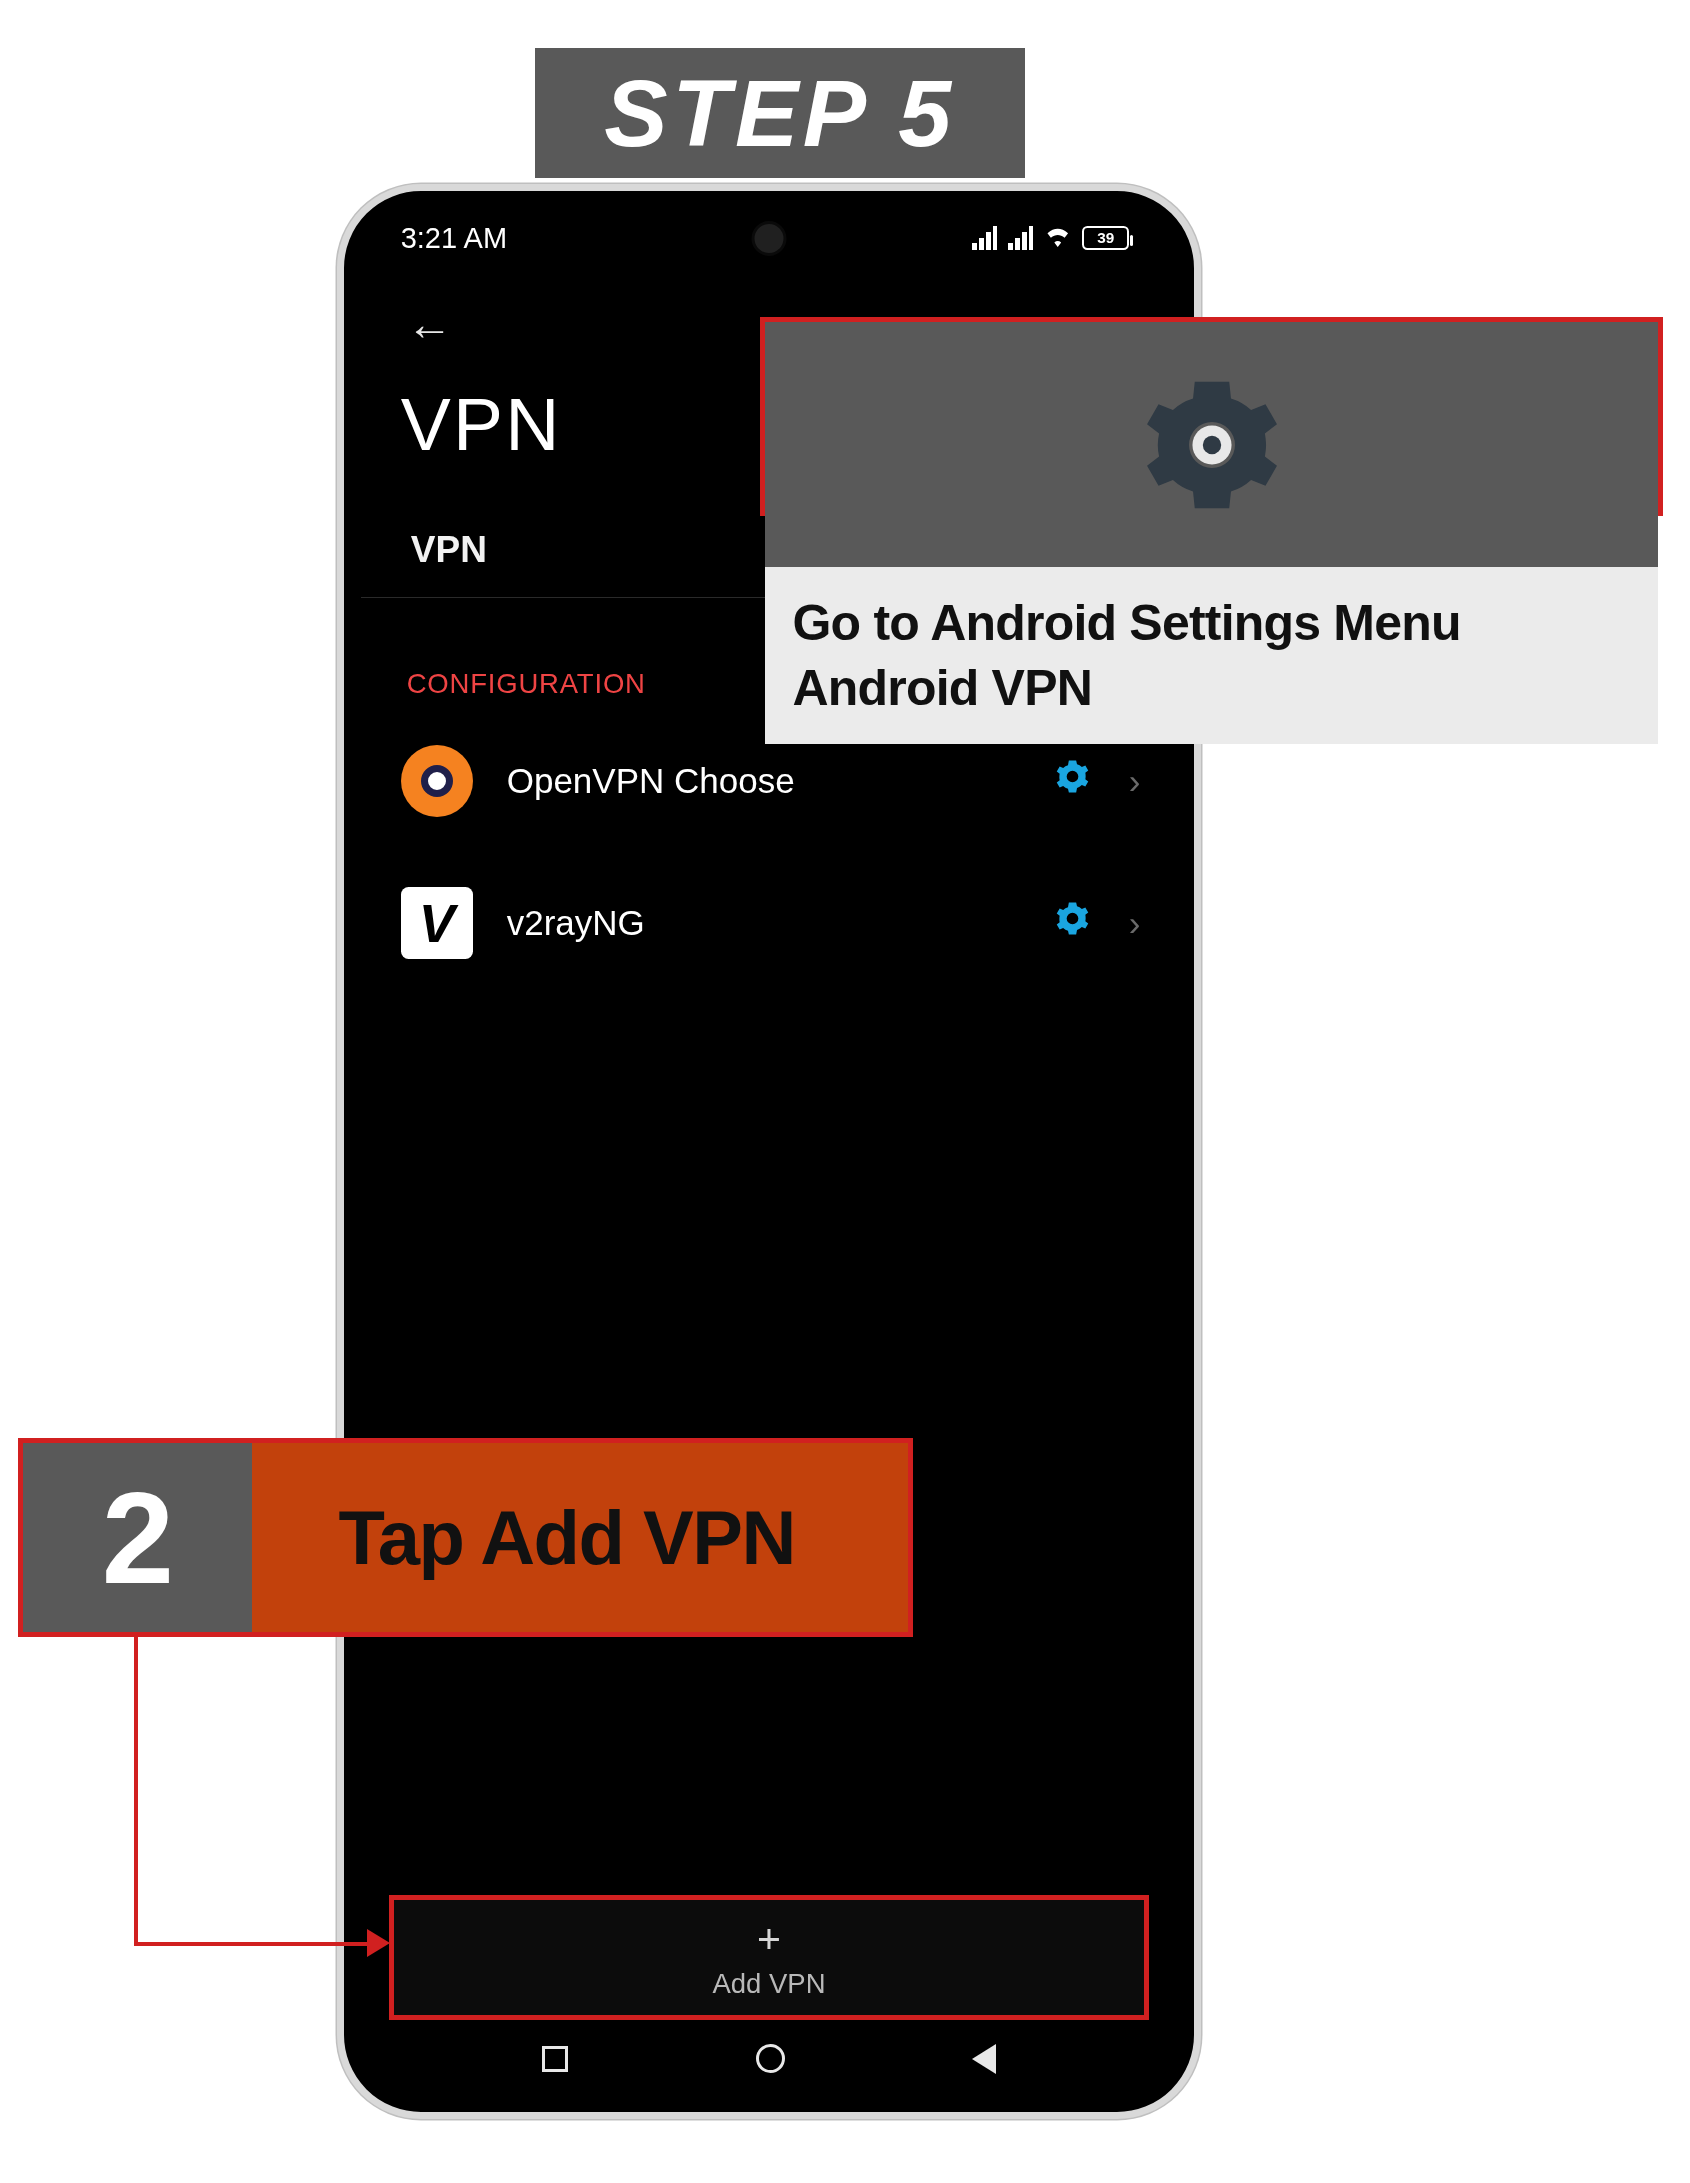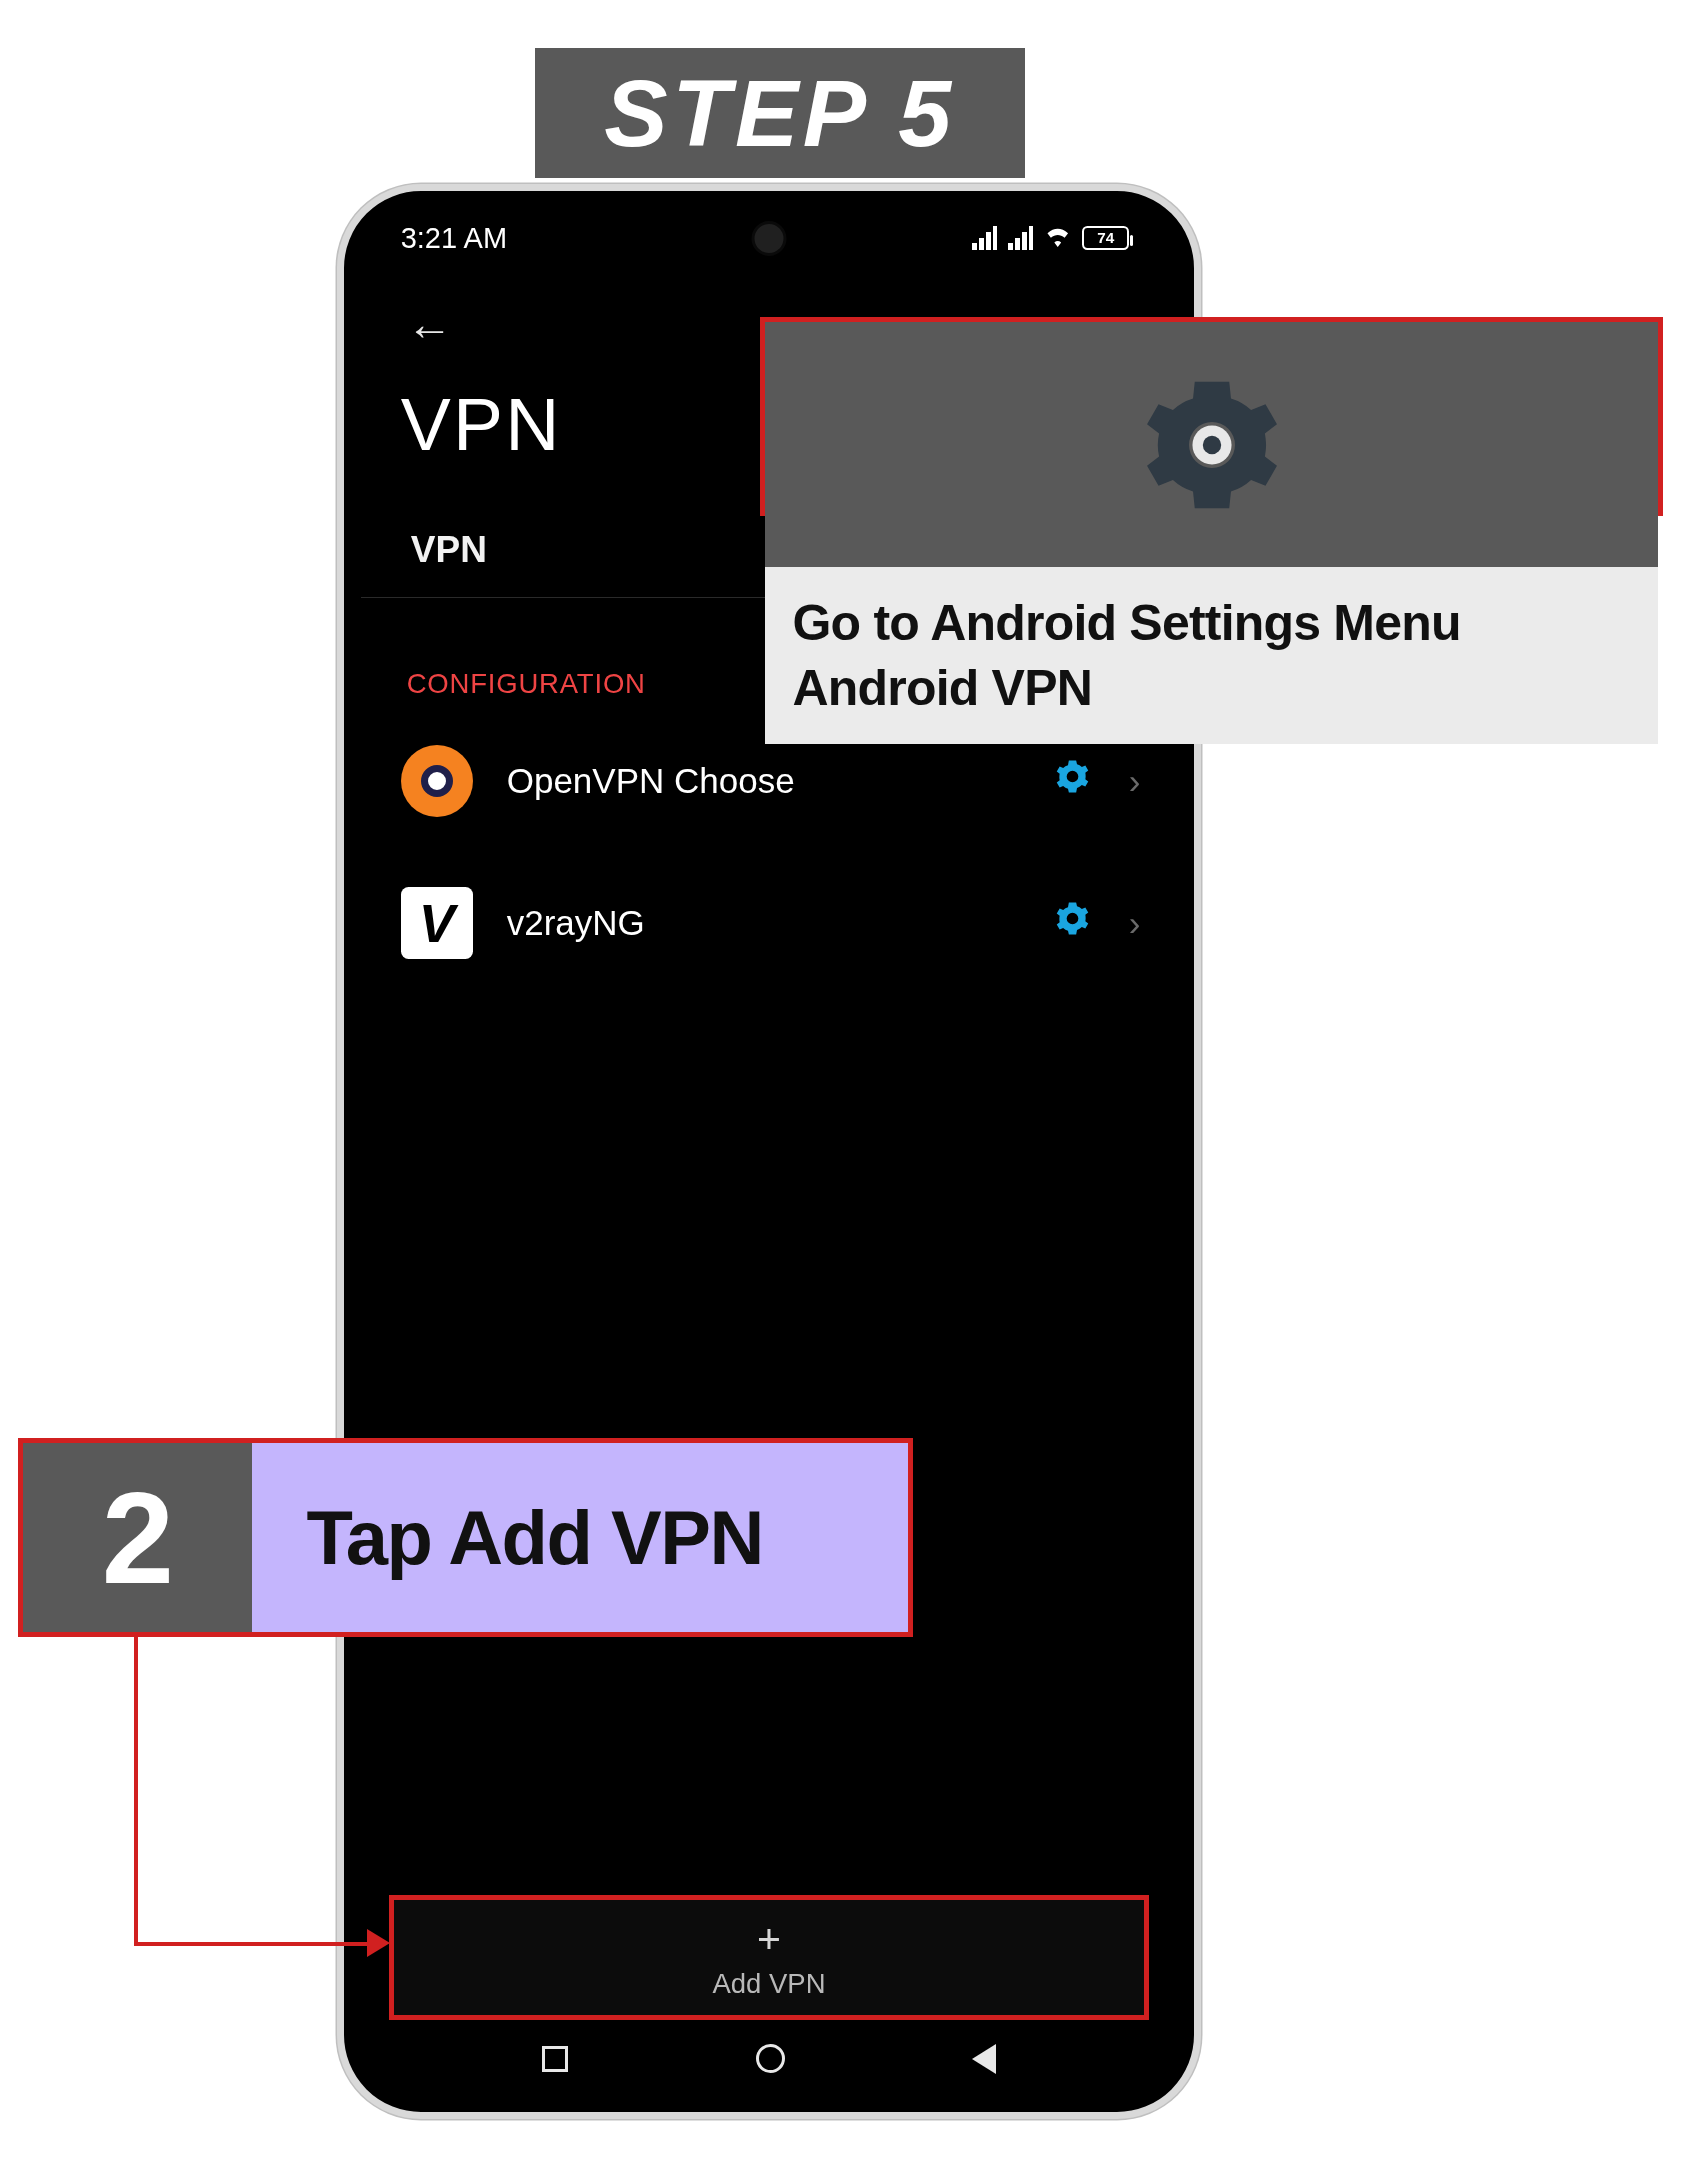--- a/index.html
+++ b/index.html
@@ -214,22 +214,22 @@
     width:895px; height:199px;
     display:flex; border:5.4px solid #d12020;
   }
   .callout2 .num-box {
     background:#595959; flex:0 0 229px;
     display:flex; align-items:center; justify-content:center;
     color:#fff; font-size:130px; font-weight:900;
     font-family:"Arial Narrow", Arial, sans-serif;
   }
   .callout2 .text-box {
-    background:#c4b5fd; flex:1;
-    display:flex; align-items:center; padding-left:54px;
+    background:#c2410c; flex:1;
+    display:flex; align-items:center; padding-left:86px;
   }
   .callout2 .text-box span {
     font-size:76px; font-weight:900; color:#111;
     font-family:"Arial Narrow", Arial, sans-serif;
     letter-spacing:-1.5px;
   }
 
   
   .connector-v {
     position:absolute; left:134px; top:1637px; width:3.8px; height:306px;
@@ -271,21 +271,21 @@
             <i></i>
             <i></i>
             <i></i>
           </div>
         <span class="wifi">
           <svg width="27.5" height="23" viewBox="0 0 24 20">
               <path fill="#fff" d="M12 20l-3-4c1-.8 2-1.2 3-1.2s2 .4 3 1.2l-3 4zm-6-8l-3-4C6 5 9 4 12 4s6 1 9 4l-3 4c-2-1.6-4-2.4-6-2.4s-4 .8-6 2.4z"></path>
             </svg>
         </span>
         <span class="battery">
-          <span>74</span>
+          <span>39</span>
         </span>
       </div>
     </div>
 
     <div class="header">
       <span class="back-arrow">←</span>
       <div class="page-title">VPN</div>
     </div>
 
     <div class="vpn-toggle-row">

